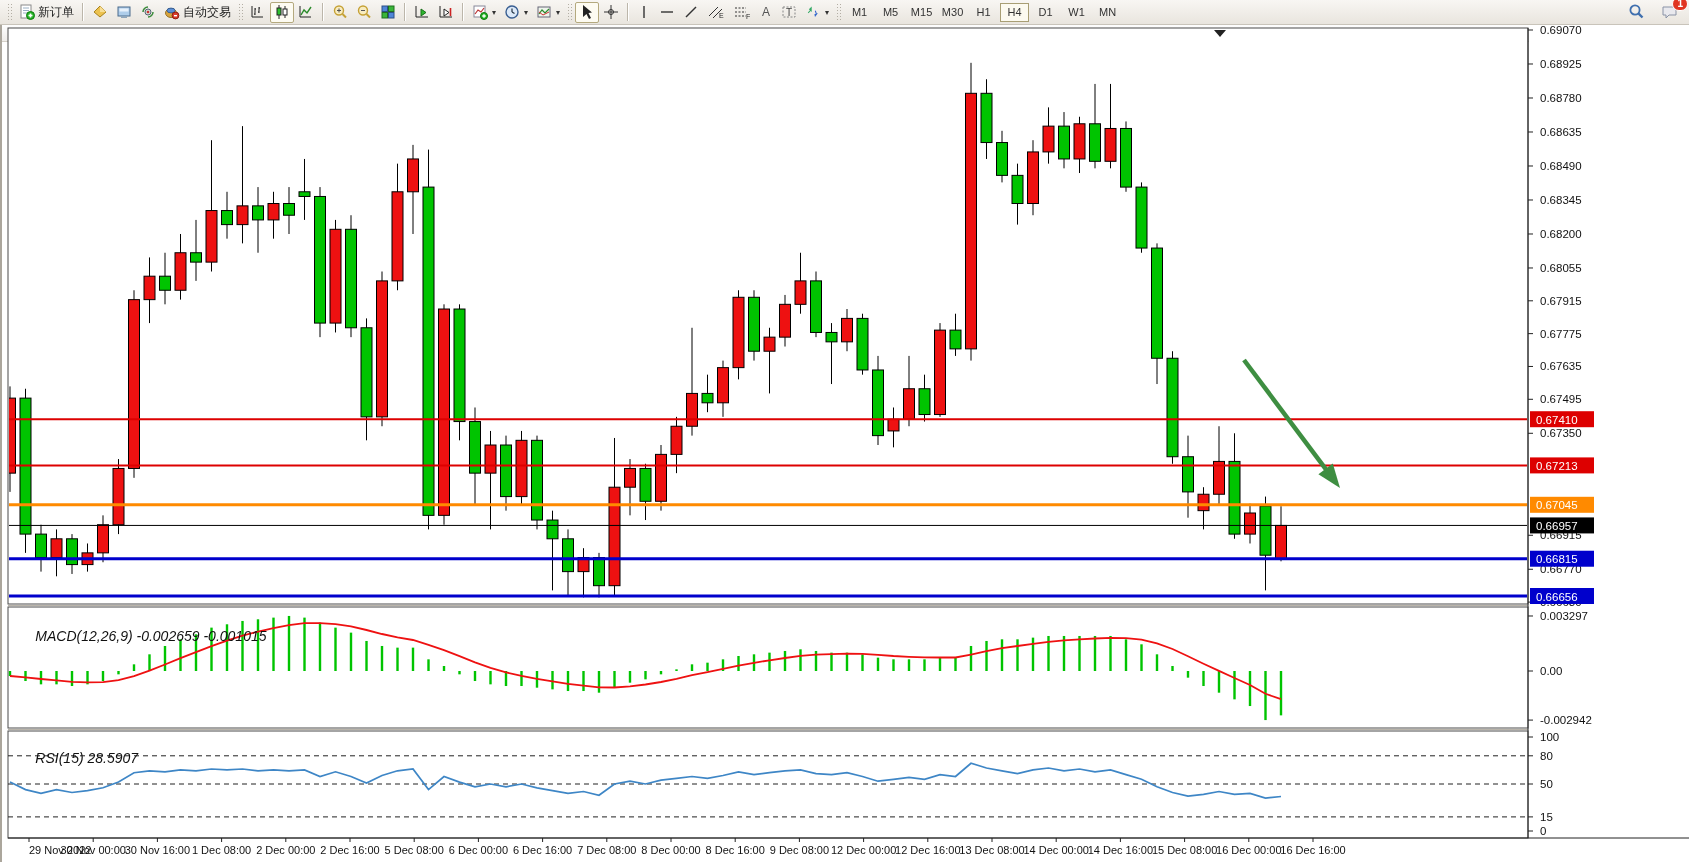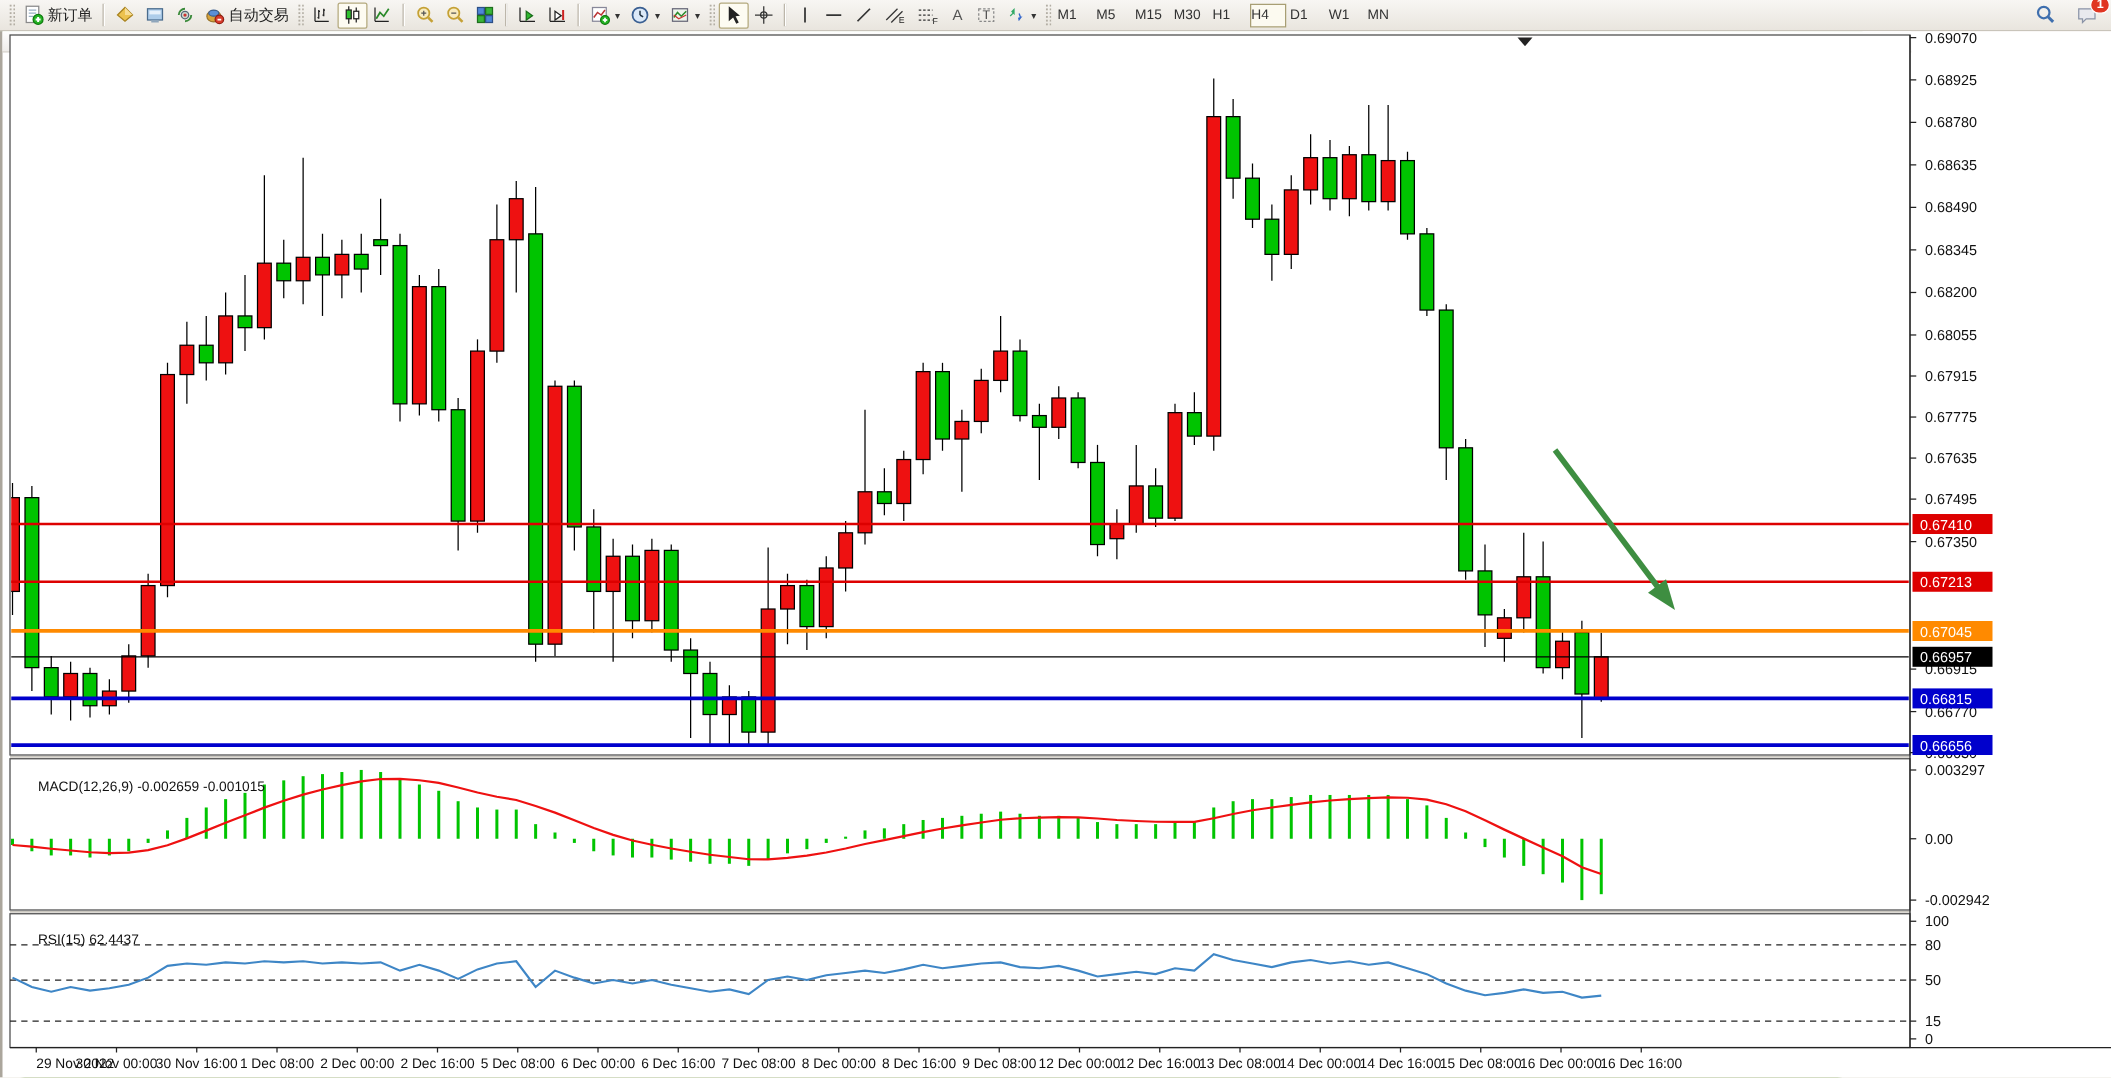--- a/index.html
+++ b/index.html
@@ -9,36 +9,36 @@
   #toolbar{position:absolute;left:0;top:0;width:1689px;height:25px;
     background:linear-gradient(#f8f6f3,#e9e5de);border-bottom:1px solid #c9c4ba;
     display:flex;align-items:center;box-sizing:border-box;padding-left:4px;}
   .tgrip{width:5px;height:18px;margin:0 3px;
     background-image:radial-gradient(#b3aea4 35%,transparent 36%);background-size:3px 3px;}
   .tsep{width:1px;height:18px;background:#bcb6aa;border-right:1px solid #fff;margin:0 4px;}
   .tbtn{display:flex;align-items:center;gap:3px;height:21px;padding:0 3px;border:1px solid transparent;
     background:transparent;font-size:12px;color:#222;cursor:default;border-radius:2px;}
   .tbtn.active{background:#fdfbf2;border:1px solid #b4a97e;}
   .tbtn .drop{font-size:8px;color:#333;margin-left:1px;}
-  .tfbtn{display:inline-block;width:27px;font-size:11px;color:#333;
+  .tfbtn{display:inline-block;width:27px;text-align:center;font-size:11px;color:#333;
     height:17px;line-height:17px;border:1px solid transparent;margin:0 1px;}
   .tfbtn.active{background:#fcfaf0;border:1px solid #a89e74;}
   #tb-right{position:absolute;right:6px;top:1px;display:flex;align-items:center;gap:8px;}
   .badge{position:absolute;right:-6px;top:-5px;background:#e03522;color:#fff;border-radius:8px;
     font-size:10px;line-height:12px;padding:0 4px;font-weight:bold;border:1px solid #fff;}
   
   #chartwin{position:absolute;left:0;top:25px;width:1689px;height:837px;background:#fff;
     border-left:2px solid #aba69c;box-sizing:border-box;}
   #charttitle{position:absolute;left:0;top:0;width:1527px;height:17px;
     background:linear-gradient(#fefefe,#efedea);border-bottom:1px solid #d4d0c8;
     font-size:12px;color:#111;display:flex;align-items:center;gap:6px;padding-left:8px;box-sizing:border-box;}
   #charttitle .tri{font-size:9px;color:#222;}
   #charttitle span{white-space:pre;}
   #chartsvg{position:absolute;left:0;top:0;}
-  .paneLabel{position:absolute;font-size:11px;color:#111;z-index:5;white-space:pre;}
+  .paneLabel{position:absolute;font-size:14px;color:#111;z-index:5;white-space:pre;font-style:italic;}
 </style>
 </head>
 <body>
 
 <div id="app">
 
   <div id="toolbar">
     <div class="tgrip"></div>
 
     <button class="tbtn">
@@ -277,21 +277,21 @@
       <span>0.66816</span>
       <span>0.67039</span>
       <span>0.66804</span>
       <span>0.66957</span>
     </div>
 
     <div class="paneLabel" style="left:10px;top:587px;">
       <span>MACD(12,26,9)</span> <span>-0.002659</span> <span>-0.001015</span>
     </div>
     <div class="paneLabel" style="left:10px;top:709px;">
-      <span>RSI(15)</span> <span>62.4437</span>
+      <span>RSI(15)</span> <span>28.5907</span>
     </div>
 
     <svg id="chartsvg" width="1687" height="837" viewBox="0 0 1687 837">
         <rect x="6" y="3" width="1520" height="576" fill="#fff" stroke="#4a4a4a" stroke-width="1"></rect>
         <rect x="6" y="582" width="1520" height="121" fill="#fff" stroke="#4a4a4a" stroke-width="1"></rect>
         <rect x="6" y="706" width="1520" height="107" fill="#fff" stroke="#4a4a4a" stroke-width="1"></rect>
         <line x1="6" y1="580.5" x2="1526" y2="580.5" stroke="#b9b4aa"></line>
         <line x1="6" y1="704.5" x2="1526" y2="704.5" stroke="#b9b4aa"></line>
         <line x1="1526" y1="3" x2="1526" y2="813" stroke="#222"></line>
         <defs>

